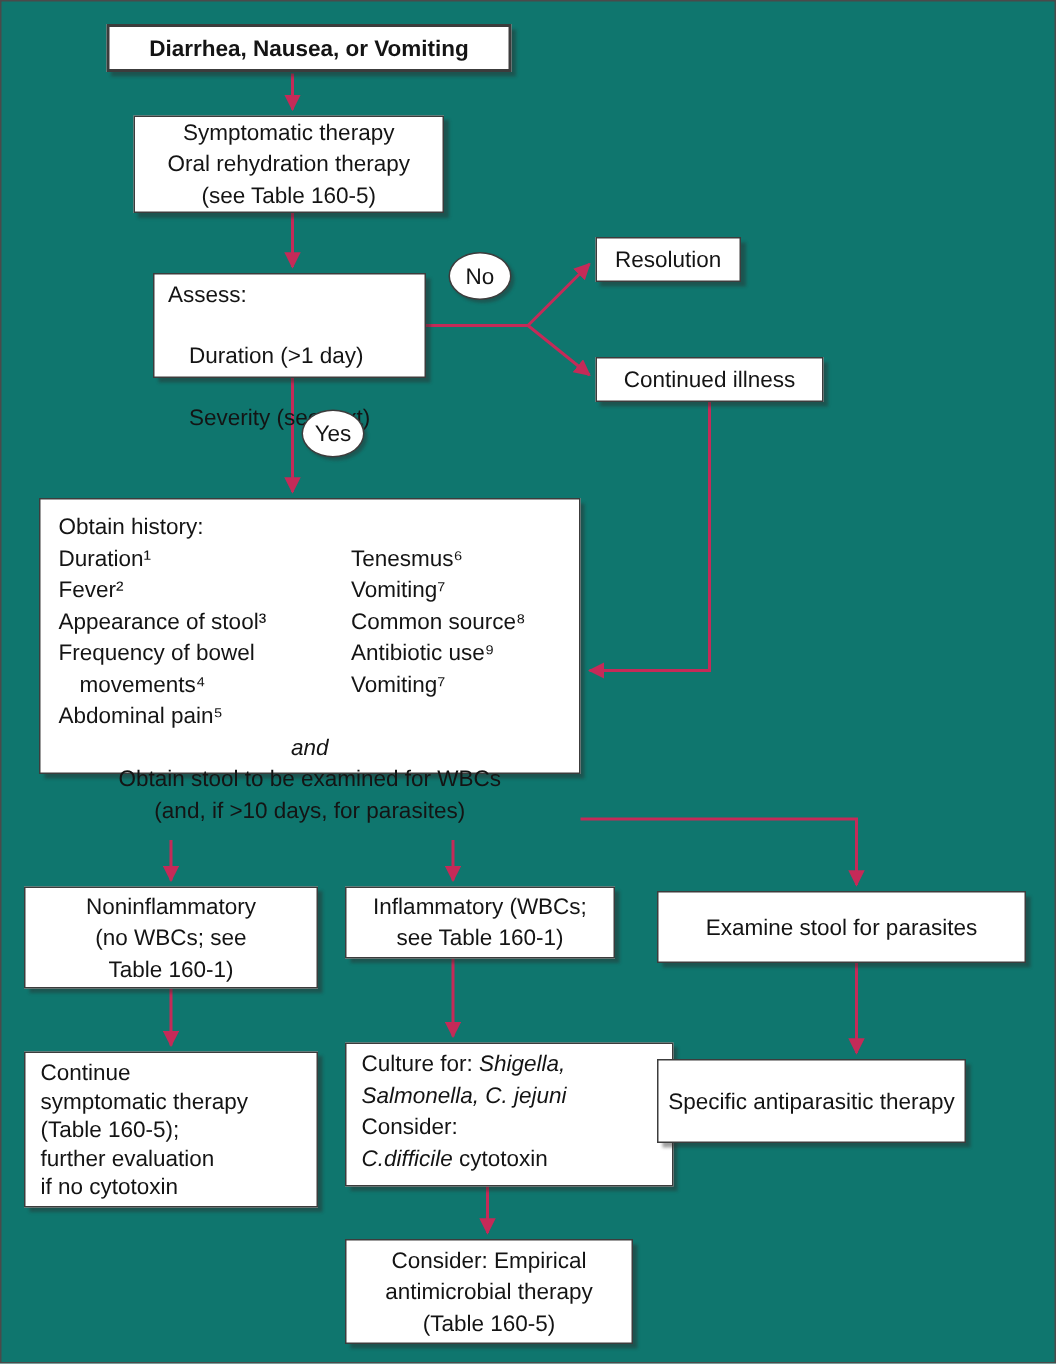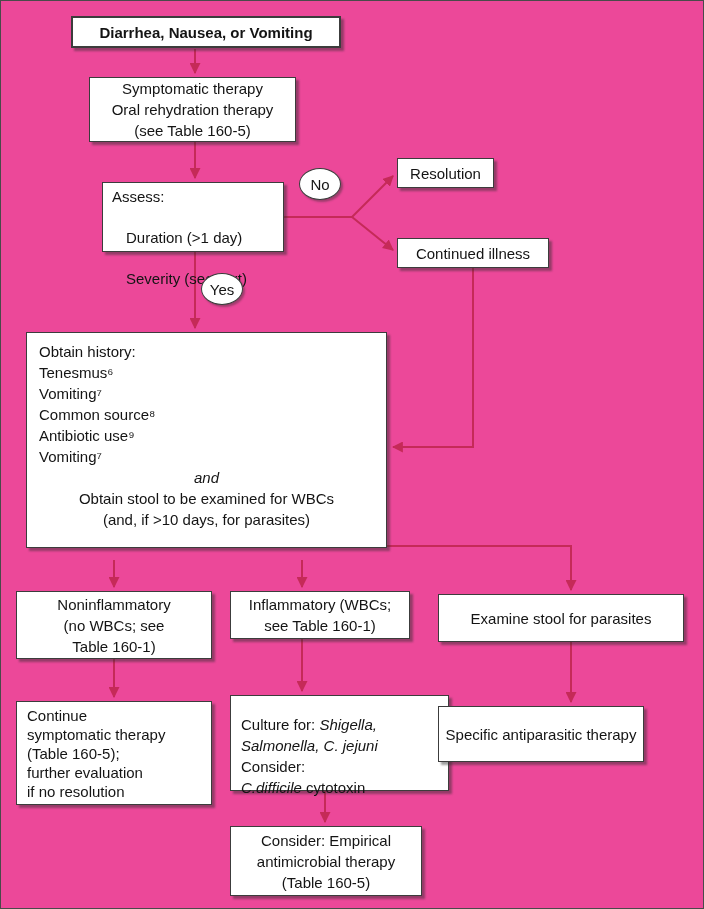--- a/index.html
+++ b/index.html
@@ -2,21 +2,21 @@
 <html><head>
 <meta charset="utf-8">
 <style>
   * { margin:0; padding:0; box-sizing:border-box; }
   html,body { background:#eef2ef; }
   body { font-family:"Liberation Sans","DejaVu Sans",sans-serif; }
 
   .canvas {
     position:relative;
     width:704px; height:909px;
-    background:#ec4899;
+    background:#0f766e;
     border:1px solid #4a4a4a;
     overflow:hidden;
   }
 
   svg.arrows { position:absolute; left:0; top:0; z-index:1; }
   .arrow { stroke:#c52a58; stroke-width:2; fill:none; }
 
   .box {
     position:absolute; z-index:2;
     background:#ffffff;
@@ -93,23 +93,30 @@
   </div>
 
   <div class="box center" style="left:396px;top:157px;width:97px;height:30px">
     <span>Resolution</span>
   </div>
 
   <div class="box center" style="left:396px;top:237px;width:152px;height:30px">
     <span>Continued illness</span>
   </div>
 
-  <div class="box" style="left:25px;top:331px;width:361px;height:216px;padding:8px 12px 0 12px">
+  <div class="box" style="left:25px;top:331px;width:361px;height:184px;padding:8px 12px 0 12px">
     <div>Obtain history:</div>
     <div style="display:flex">
+      <div style="width:195px">
+        <div class="hang">Duration¹</div>
+        <div class="hang">Fever²</div>
+        <div class="hang">Appearance of stool³</div>
+        <div class="hang">Frequency of bowel movements⁴</div>
+        <div class="hang">Abdominal pain⁵</div>
+      </div>
       <div>
         <div>Tenesmus⁶</div>
         <div>Vomiting⁷</div>
         <div>Common source⁸</div>
         <div>Antibiotic use⁹</div>
         <div>Vomiting⁷</div>
       </div>
     </div>
     <div class="italic tcenter">and</div>
     <div class="tcenter">Obtain stool to be examined for WBCs</div>
@@ -129,24 +136,24 @@
 
   <div class="box center" style="left:437px;top:593px;width:246px;height:48px">
     <span>Examine stool for parasites</span>
   </div>
 
   <div class="box" style="left:15px;top:700px;width:196px;height:104px;padding:4px 10px;line-height:19px">
     <div>Continue</div>
     <div>symptomatic therapy</div>
     <div>(Table 160-5);</div>
     <div>further evaluation</div>
-    <div>if no resolution</div>
+    <div>if no cytotoxin</div>
   </div>
 
-  <div class="box" style="left:229px;top:694px;width:219px;height:96px;padding:18px 10px">
+  <div class="box" style="left:229px;top:694px;width:219px;height:96px;padding:3px 10px">
     <div><span>Culture for: </span><span class="italic">Shigella,</span></div>
     <div class="italic">Salmonella, C. jejuni</div>
     <div>Consider:</div>
     <div><span class="italic">C.difficile</span><span> cytotoxin</span></div>
   </div>
 
   <div class="box center" style="left:437px;top:705px;width:206px;height:56px">
     <span>Specific antiparasitic therapy</span>
   </div>
 

